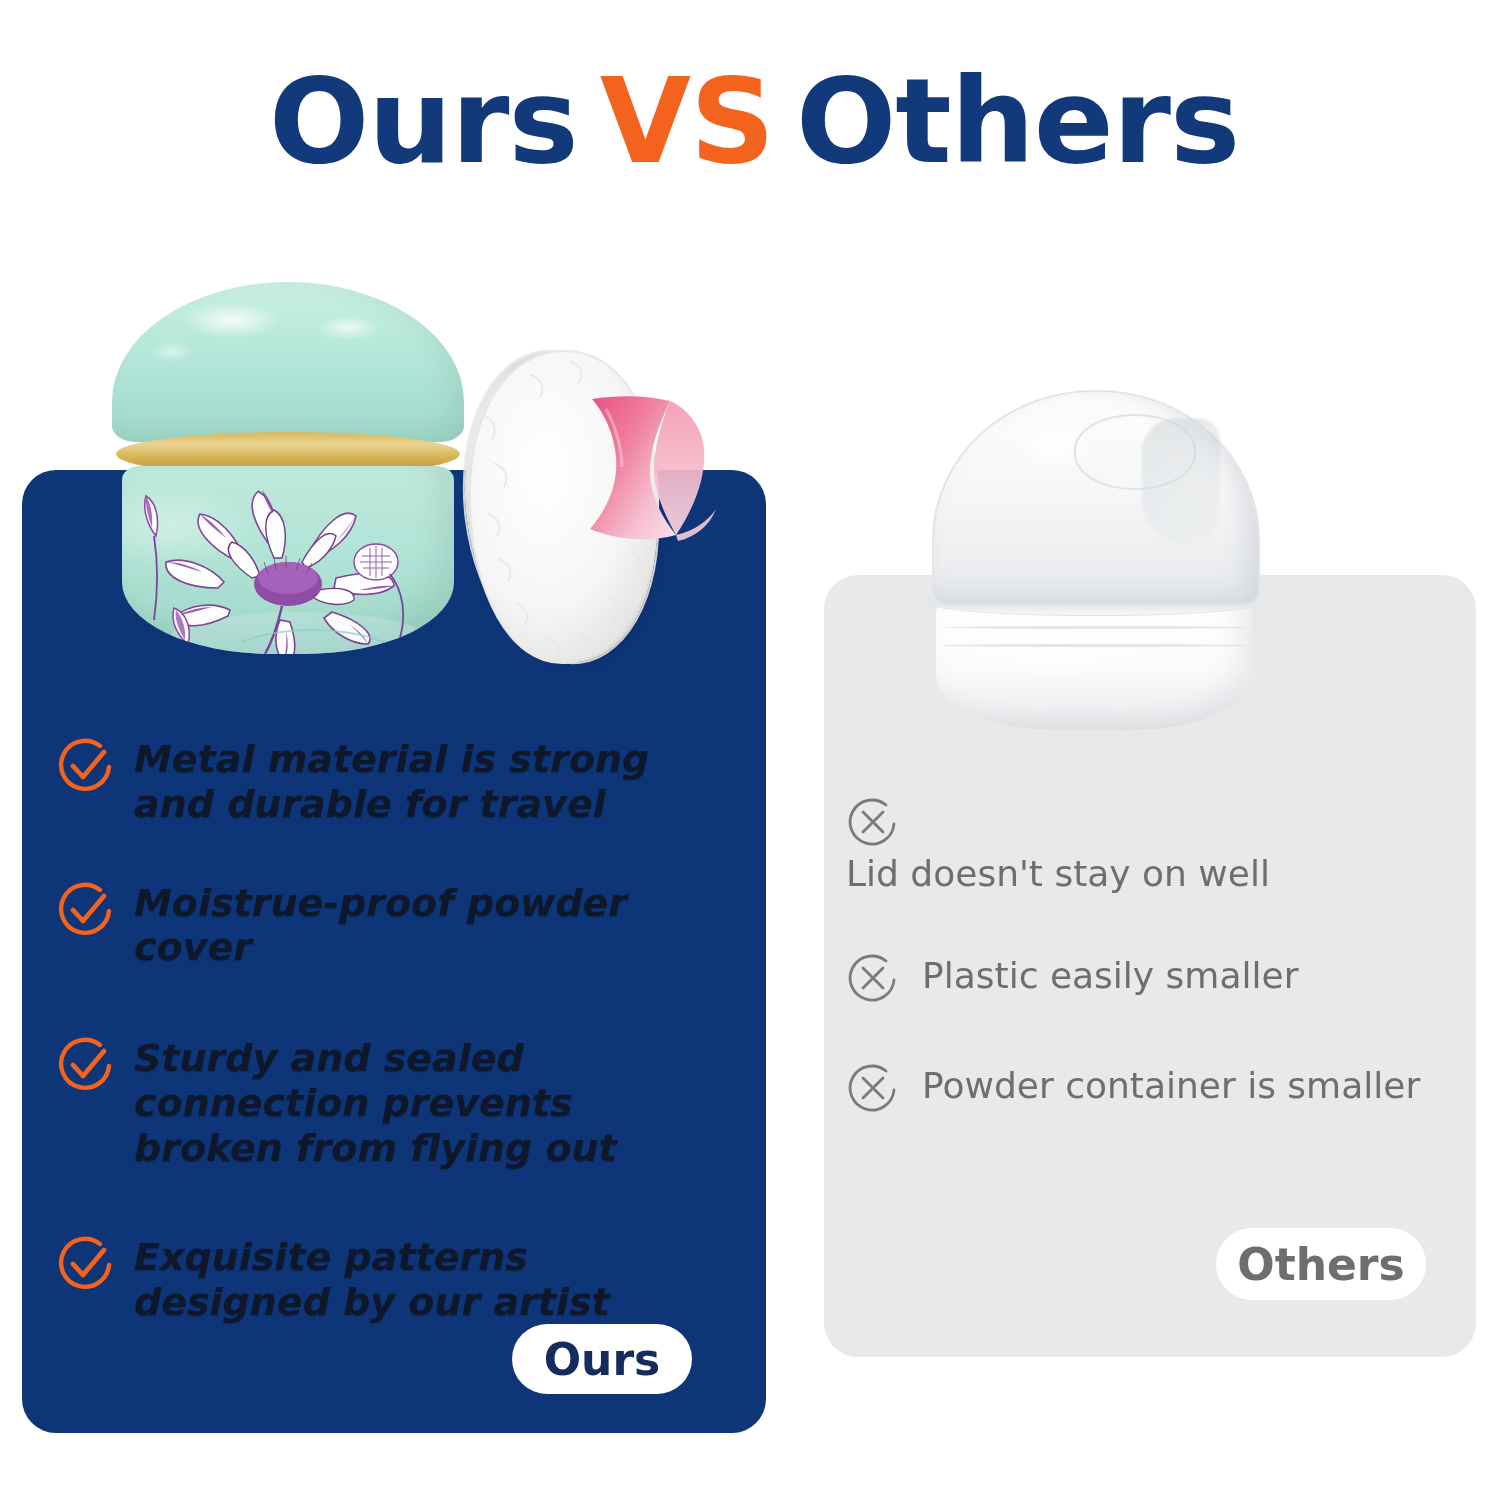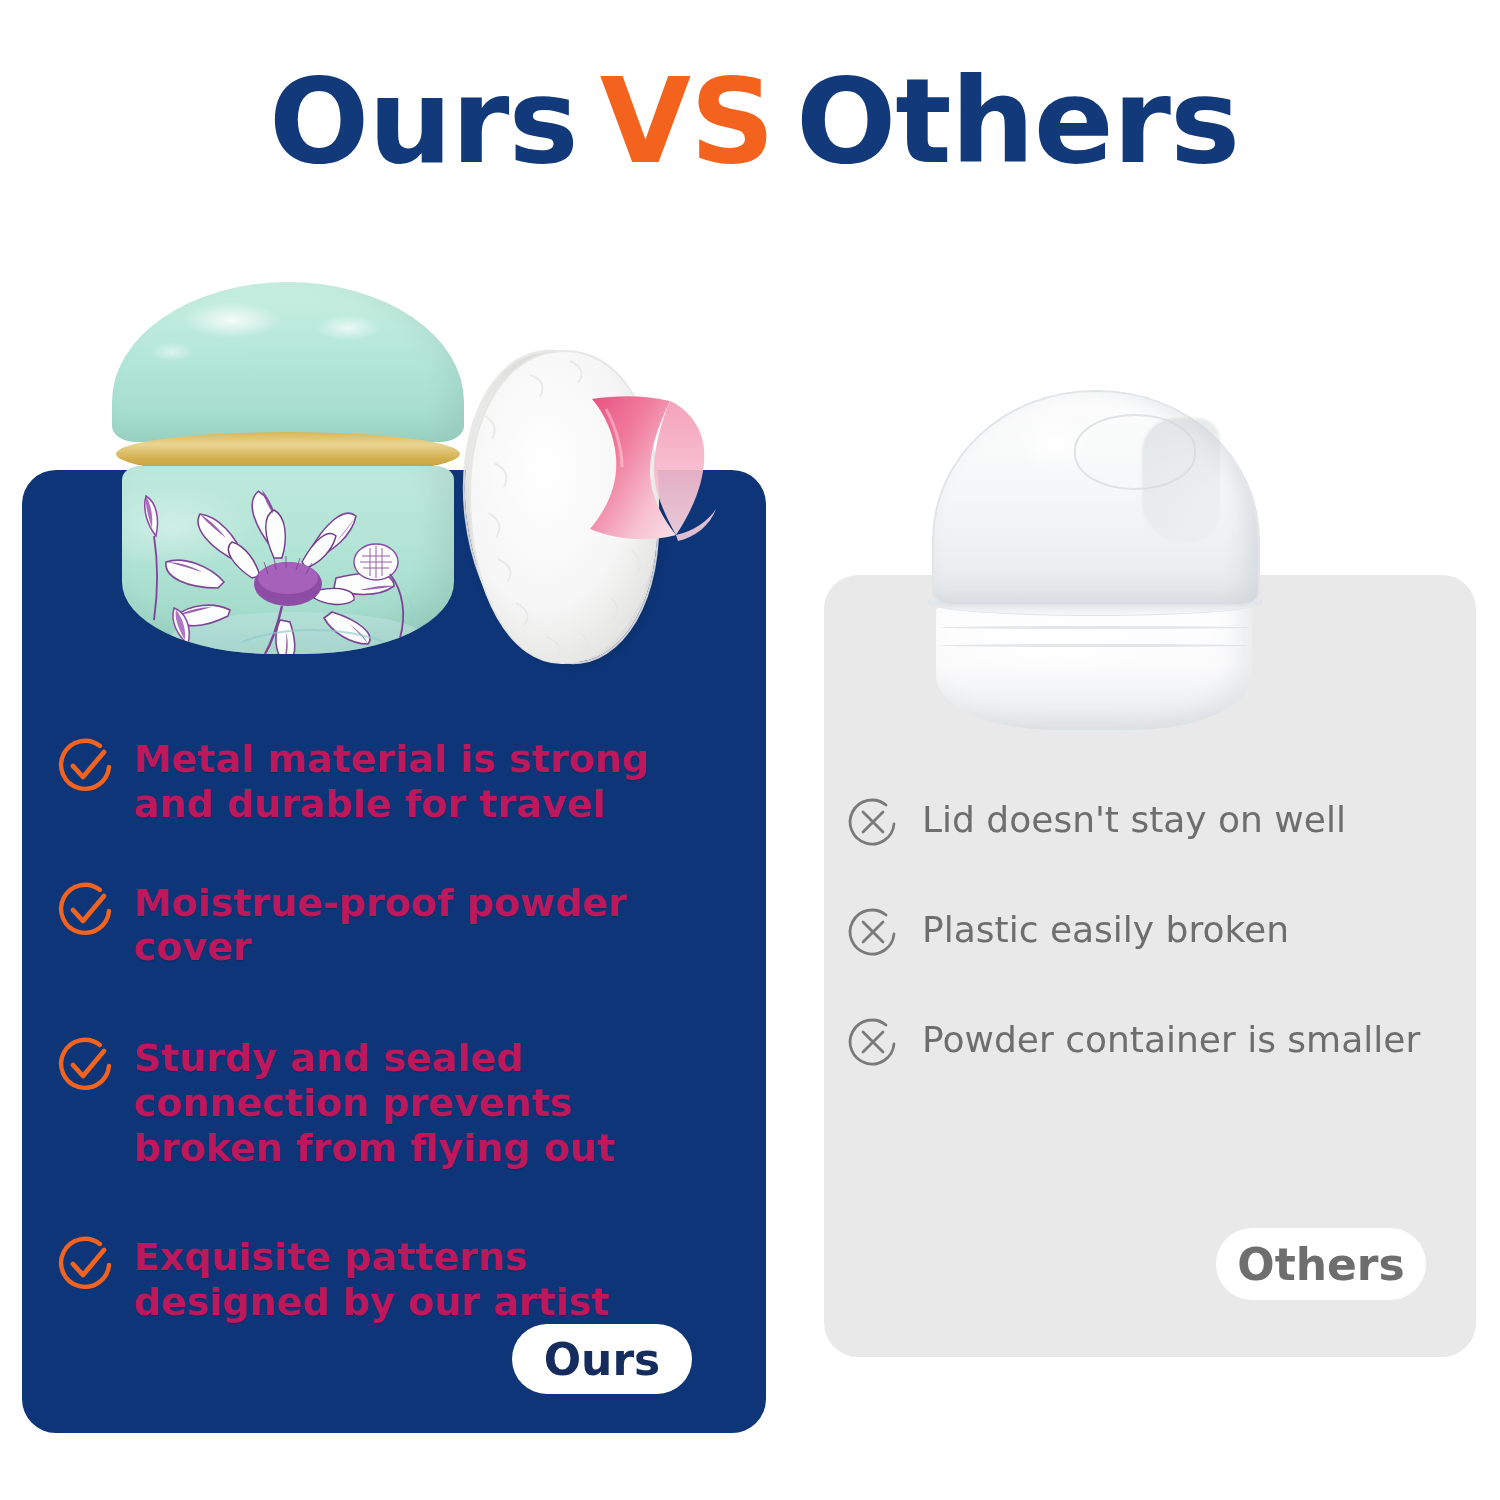--- a/index.html
+++ b/index.html
@@ -36,42 +36,43 @@
     background:#e9e9e9;border-radius:34px;
   }
 
   
   .list-ours{position:absolute;left:52px;top:735px;width:700px;}
   .row{display:flex;align-items:flex-start;}
   .row + .row{margin-top:0px;}
   .ico{flex:0 0 auto;width:60px;height:60px;margin-right:18px;}
   .ico svg{display:block;width:60px;height:60px;}
   .txt-ours{
-    color:#be185d;
+    color:#0f172a;
     font-family:"DejaVu Sans", sans-serif;
     font-size:38px;line-height:1.18;font-weight:600;
     padding-top:2px;
     max-width:600px;
     text-shadow:0 1px 1px rgba(0,0,0,.18);
+    font-style:italic;
   }
   .r1{margin-bottom:52px;}
   .r2{margin-bottom:64px;}
   .r3{margin-bottom:62px;}
 
   .list-others{position:absolute;left:842px;top:795px;width:620px;}
   .ico-s{flex:0 0 auto;width:54px;height:54px;margin-right:22px;}
   .ico-s svg{display:block;width:54px;height:54px;}
   .txt-others{
     color:#6e6e6e;
     font-family:"DejaVu Sans", sans-serif;
     font-size:36px;line-height:1.18;font-weight:400;
     padding-top:4px;
     max-width:560px;
   }
-  .o1{margin-bottom:56px;}
+  .o1{margin-bottom:56px;flex-direction:column;}
   .o2{margin-bottom:56px;}
 
   
   .badge{
     position:absolute;
     background:#ffffff;
     border-radius:40px;
     display:flex;align-items:center;justify-content:center;
     font-family:"DejaVu Sans", sans-serif;
     font-weight:bold;
@@ -385,21 +386,21 @@
       <span class="txt-others">Lid doesn't stay on well</span>
     </div>
 
     <div class="row o2">
       <span class="ico-s">
         <svg viewBox="0 0 54 54">
           <path d="M40 10 A22 22 0 1 0 48 29" fill="none" stroke="#7a7a7a" stroke-width="2.8" stroke-linecap="round"></path>
           <path d="M17 17 L37 37 M37 17 L17 37" fill="none" stroke="#7a7a7a" stroke-width="2.8" stroke-linecap="round"></path>
         </svg>
       </span>
-      <span class="txt-others">Plastic easily broken</span>
+      <span class="txt-others">Plastic easily smaller</span>
     </div>
 
     <div class="row">
       <span class="ico-s">
         <svg viewBox="0 0 54 54">
           <path d="M40 10 A22 22 0 1 0 48 29" fill="none" stroke="#7a7a7a" stroke-width="2.8" stroke-linecap="round"></path>
           <path d="M17 17 L37 37 M37 17 L17 37" fill="none" stroke="#7a7a7a" stroke-width="2.8" stroke-linecap="round"></path>
         </svg>
       </span>
       <span class="txt-others">Powder container is smaller</span>

